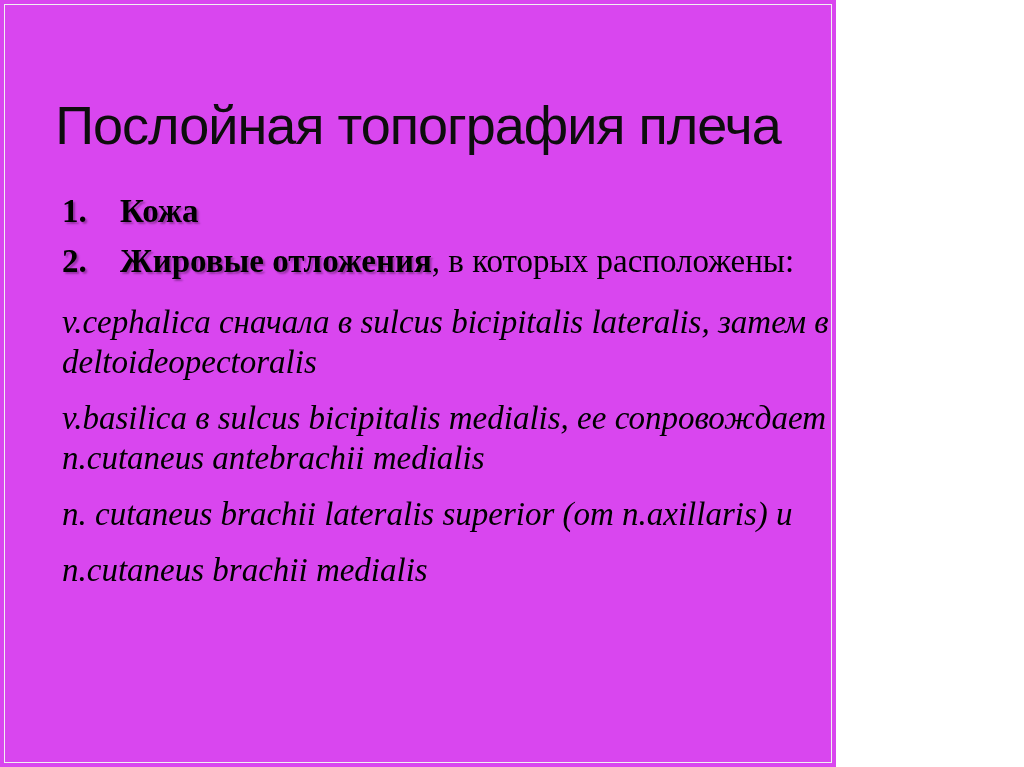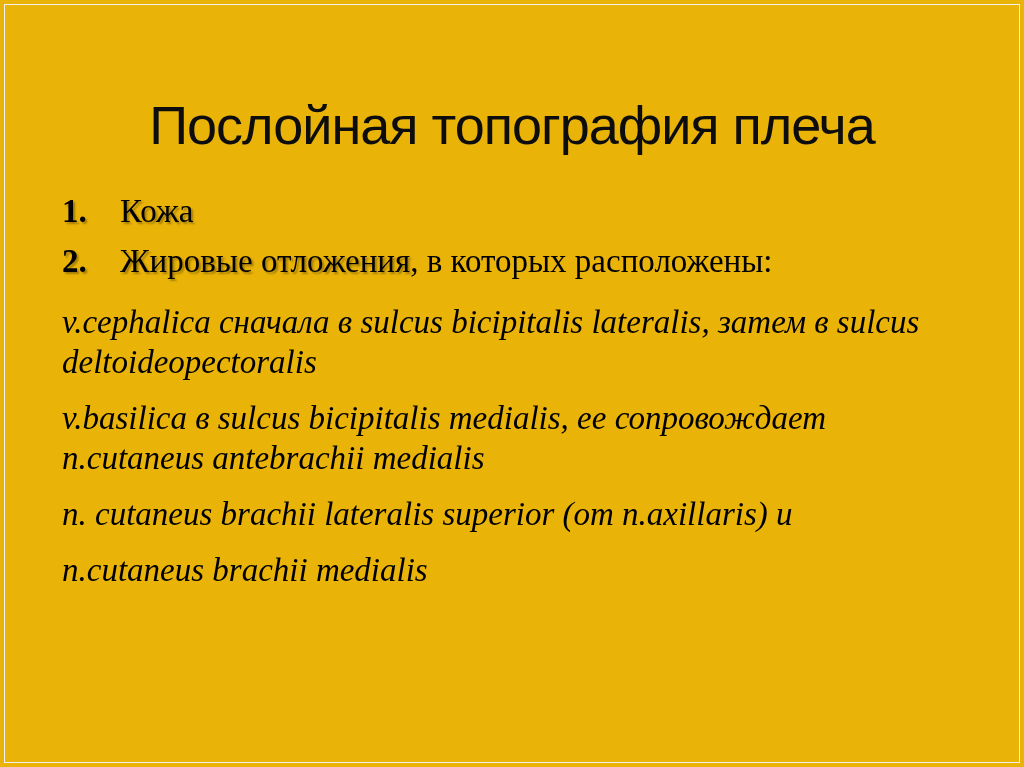--- a/index.html
+++ b/index.html
@@ -2,23 +2,23 @@
 <html><head>
 <meta charset="utf-8">
 <style>
   html, body {
     margin: 0;
     padding: 0;
     background: #ffffff;
   }
   .slide {
     position: relative;
-    width: 1024px;
+    width: 836px;
     height: 767px;
-    background: #eab308;
+    background: #d946ef;
     overflow: hidden;
     font-family: "Liberation Serif", serif;
     color: #000000;
   }
   .slide-frame {
     position: absolute;
     inset: 4px;
     border: 1px solid #f1f1f1;
     pointer-events: none;
   }
@@ -54,21 +54,21 @@
     min-height: 50px;
     line-height: 50px;
   }
   .item-number {
     width: 58px;
     flex: 0 0 58px;
     font-weight: 700;
     text-shadow: 2px 2px 2px rgba(0,0,0,0.30);
   }
   .item-bold {
-    font-weight: 400;
+    font-weight: 700;
     text-shadow: 2px 2px 2px rgba(0,0,0,0.30);
   }
   .item-rest {
     font-weight: 400;
   }
   .body-paragraph {
     margin: 16px 0 15px 0;
     font-style: italic;
   }
 </style>

